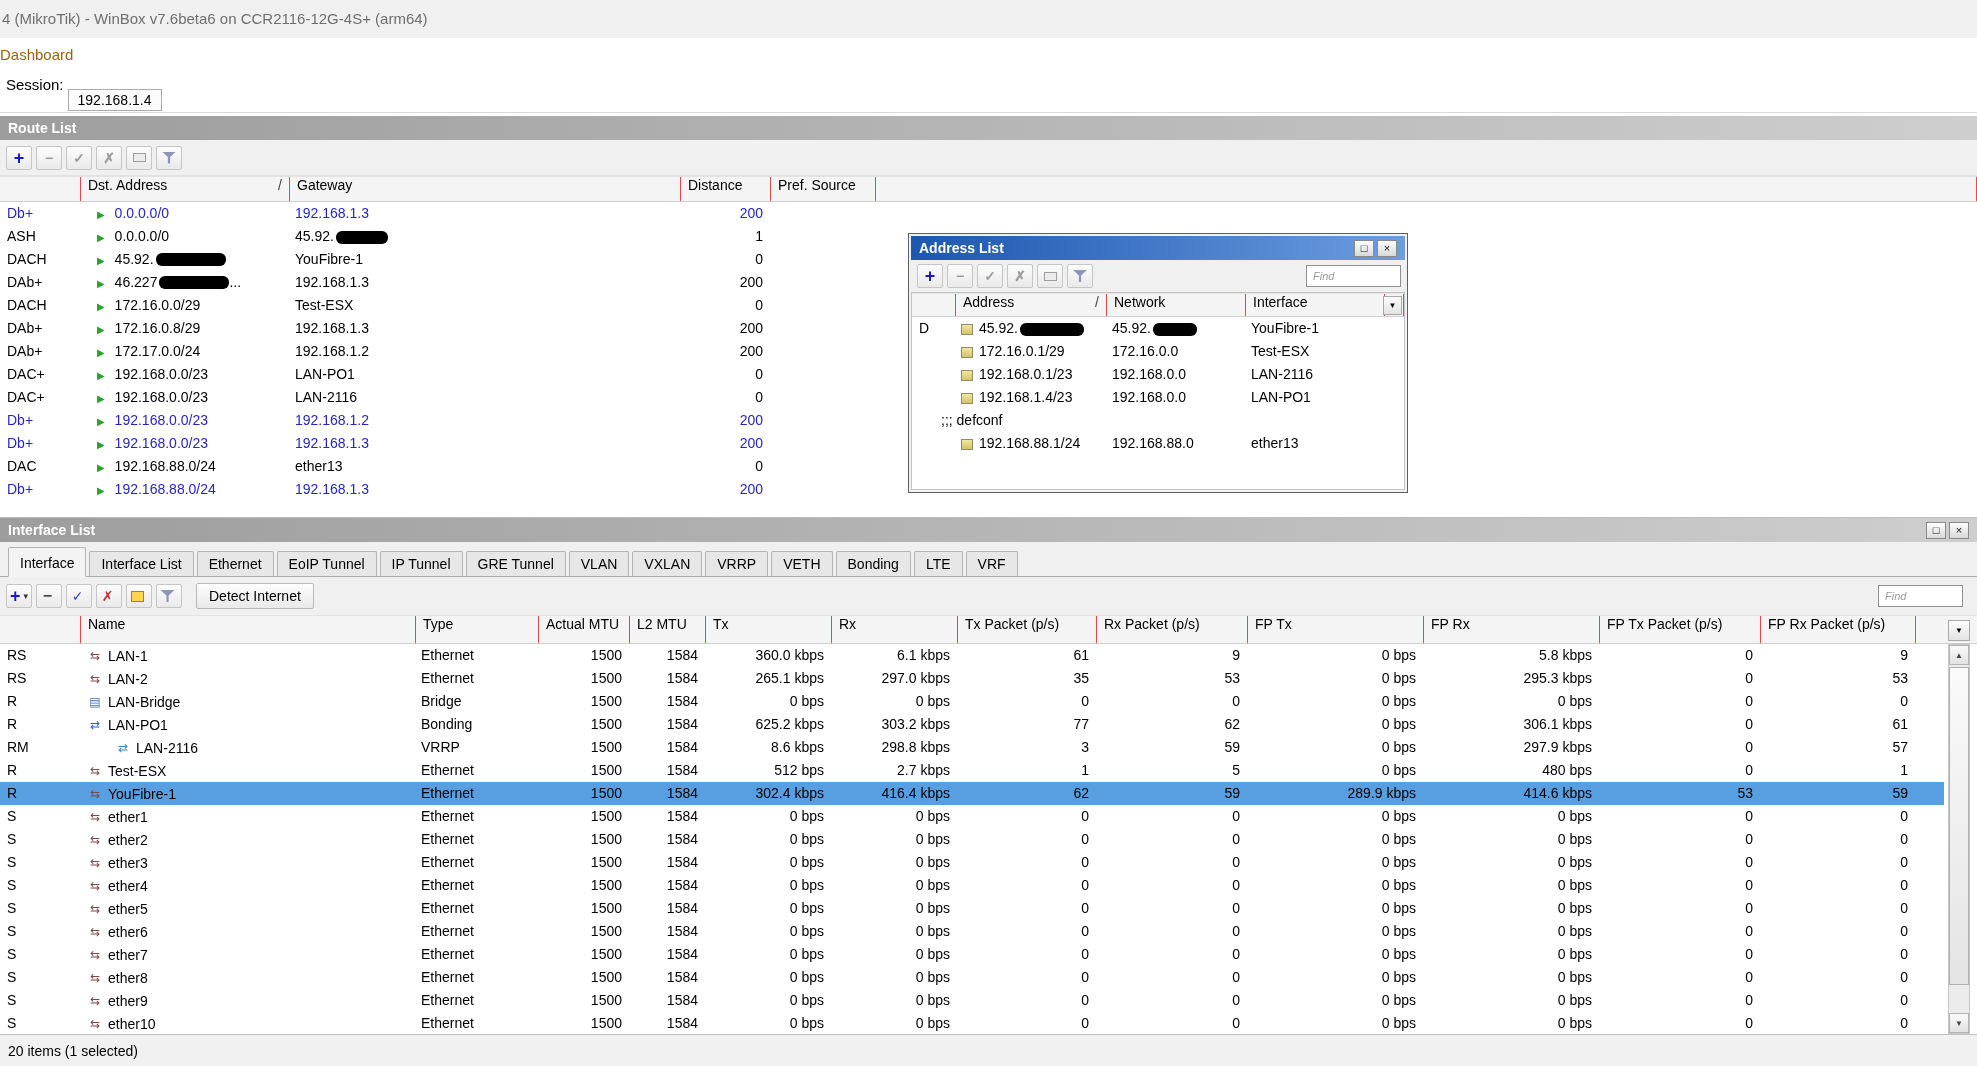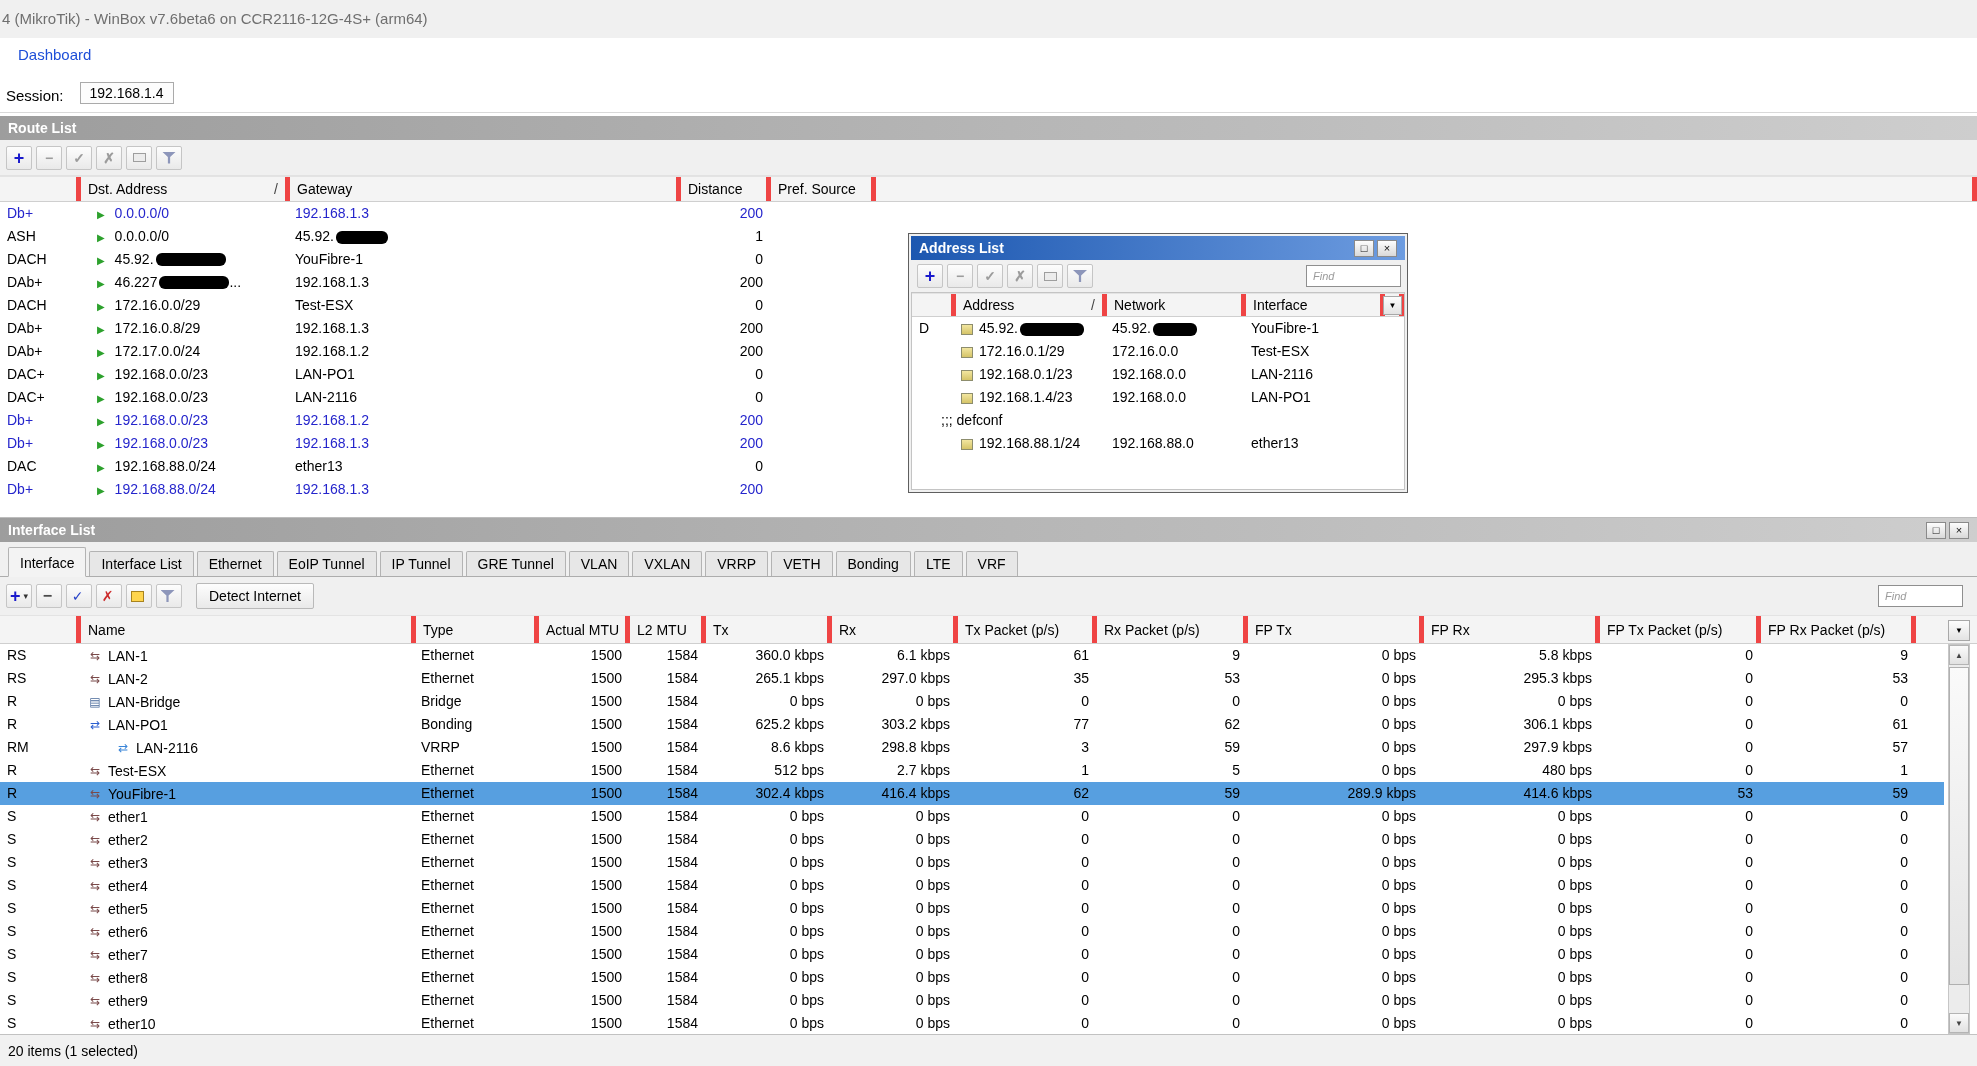--- a/index.html
+++ b/index.html
@@ -3,22 +3,22 @@
 <meta charset="utf-8">
 <style>
   * { margin:0; padding:0; box-sizing:border-box; }
   html,body { background:#ffffff; }
   .screen { position:relative; width:1977px; height:1066px; background:#fff;
             font-family:"Liberation Sans", sans-serif; font-size:14px; color:#000; overflow:hidden; }
 
   
   .app-titlebar { position:absolute; top:0; left:0; right:0; height:38px; background:#f0f0f0;
                   color:#6f6f6f; font-size:15px; line-height:38px; padding-left:2px; white-space:nowrap; }
-  .app-subtitle { position:absolute; top:44px; left:0; height:22px; line-height:22px; font-size:15px; color:#1d4ed8; padding-left:18px; }
-  .session-row  { position:absolute; top:76px; left:6px; height:28px; display:flex; align-items:flex-end; gap:16px; font-size:15px; }
+  .app-subtitle { position:absolute; top:44px; left:0; height:22px; line-height:22px; font-size:15px; color:#a16207; padding-left:0; }
+  .session-row  { position:absolute; top:76px; left:6px; height:28px; display:flex; align-items:flex-start; gap:4px; font-size:15px; }
   .session-box  { border:1px solid #aaaaaa; background:#fcfcfc; padding:2px 9px; font-size:14px;margin-top:13px; }
   .hsep { position:absolute; top:112px; left:0; right:0; height:1px; background:#d9d9d9; }
 
   
   .win-title { height:24px; display:flex; align-items:center; padding:0 8px; color:#fff; font-weight:bold; font-size:14px; }
   .win-title.inactive { background:linear-gradient(90deg,#9d9d9d,#cecece); }
   .win-title.active   { background:linear-gradient(90deg,#1c57b0,#6d9ce0); }
   .win-btns { margin-left:auto; display:flex; gap:3px; }
   .win-btn  { width:20px; height:17px; background:linear-gradient(#fdfdfd,#d9d9d9); border:1px solid #8a8a8a;
               font-size:11px; line-height:14px; text-align:center; color:#111; font-family:inherit; }
@@ -35,21 +35,21 @@
   .ic-doc-yellow { width:13px; height:11px; background:#ffd54d; border:1px solid #a8831e; }
   .ic-funnel     { width:14px; height:12px; background:#8d96ba;
                    clip-path:polygon(0 0,100% 0,58% 45%,58% 100%,42% 100%,42% 45%); }
   .drop { font-size:9px; margin-left:3px; color:#333; }
   .push-btn { height:26px; padding:0 12px; margin-left:10px; background:linear-gradient(#fdfdfd,#e9e9e9);
               border:1px solid #b9b9b9; border-radius:2px; font-family:inherit; font-size:14px; }
   input.find { width:95px; height:22px; border:1px solid #8f8f8f; padding:0 6px; font-size:11px; font-family:inherit; }
   input.find::placeholder { color:#9a9a9a; font-style:italic; }
 
   .gridhead { background:#f4f4f4; border-top:1px solid #e3e3e3; border-bottom:1px solid #cfcfcf; }
-  .hcell { display:flex; align-items:center; padding:0 7px; border-right:5px solid #ef4444; height:100%;
+  .hcell { display:flex; padding:0 7px; border-right:1px solid #ef4444; height:100%;
            overflow:hidden; white-space:nowrap; }
   .hcell.between { justify-content:space-between; }
   .sortch { color:#444; }
   .trow { height:23px; align-items:center; }
   .cell { overflow:hidden; white-space:nowrap; line-height:23px; padding:0 5px; }
   .cell.num { text-align:right; padding-right:8px; }
   .statusbar { background:#f1f1f1; border-top:1px solid #c2c2c2; padding-left:8px; display:flex; align-items:center; }
   .redact { display:inline-block; background:#000; height:13px; border-radius:6px; vertical-align:middle; margin-left:2px; }
   .rd-a { width:64px; } .rd-b { width:52px; } .rd-c { width:70px; } .rd-d { width:44px; }
 

